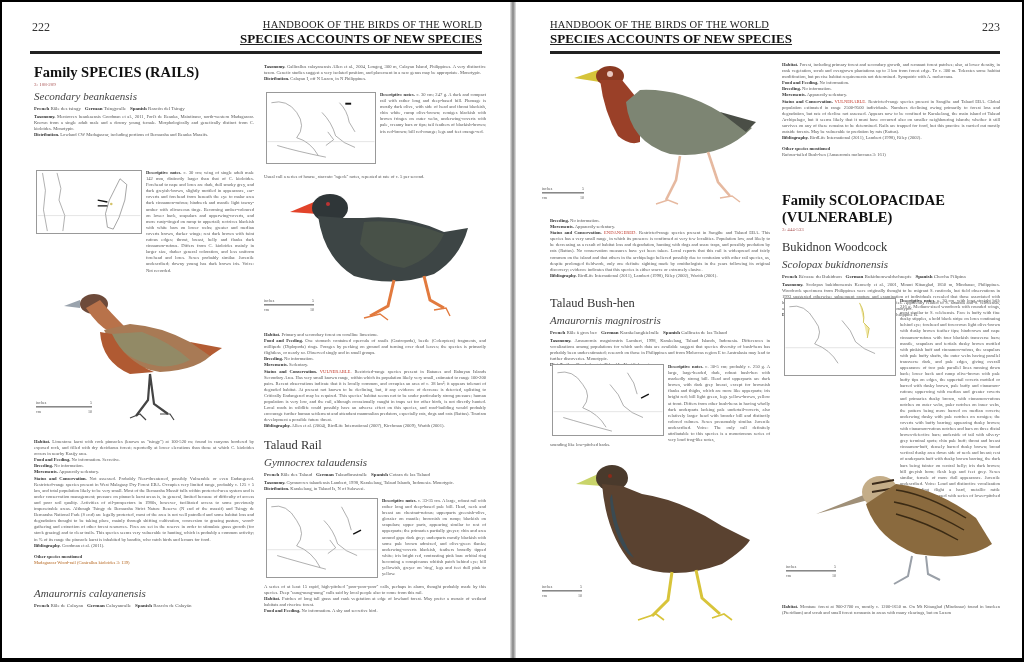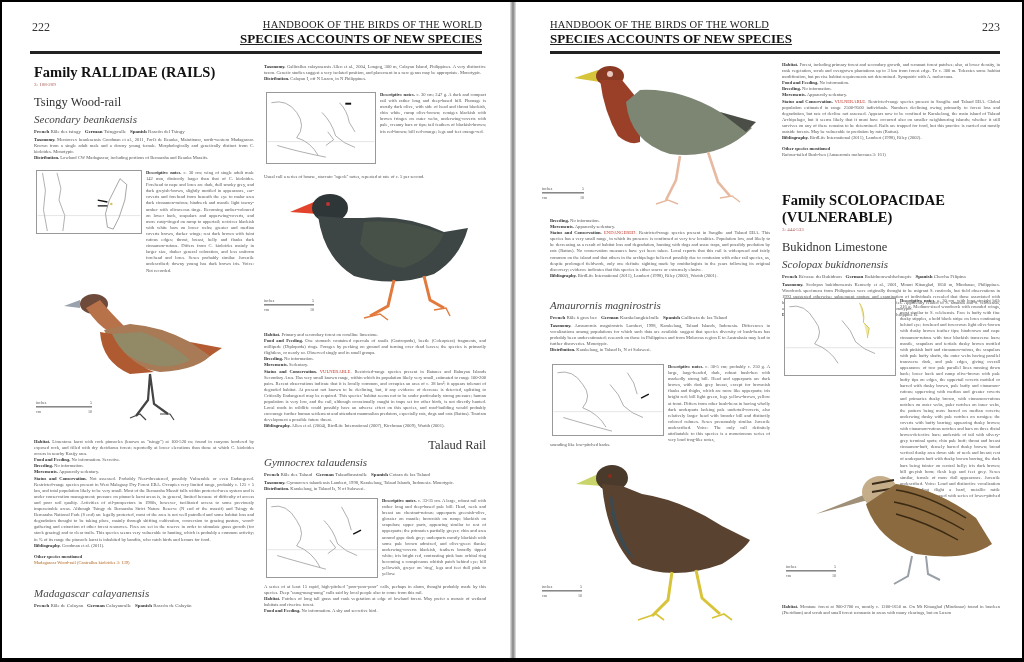--- a/index.html
+++ b/index.html
@@ -51,23 +51,22 @@
 
   <div class="page left">
     <div class="pg-num">222</div>
     <div class="run-head">
       <div class="l1">HANDBOOK OF THE BIRDS OF THE WORLD</div>
       <div class="l2">SPECIES ACCOUNTS OF NEW SPECIES</div>
     </div>
     <div class="head-rule"></div>
 
     <div class="blk" style="left:32px; top:62px; width:220px;">
-      <div class="family">Family RALLIDAE (RAILS)</div>
+      <div class="family">Family SPECIES (RAILS)</div>
       <div class="family-ref">3: 108-209</div>
-      <div class="sp-name">Tsingy Wood-rail</div>
       <div class="sp-sci">Secondary beankaensis</div>
       <div class="names">
         <b>French</b> <span>Râle des tsingy</span> &nbsp;
         <b>German</b> <span>Tsingyralle</span> &nbsp;
         <b>Spanish</b> <span>Rascón del Tsingy</span>
       </div>
       <div class="txt" style="margin-top:3px;"><b>Taxonomy.</b> <span>Mentocrex beankaensis Goodman et al., 2011, Forêt de Beanka, Maintirano, north-western Madagascar. Known from a single adult male and a downy young female. Morphologically and genetically distinct from C. kioloides. Monotypic.</span></div>
       <div class="txt"><b>Distribution.</b> <span>Lowland CW Madagascar, including portions of Bemaraha and Beanka Massifs.</span></div>
     </div>
 
@@ -114,21 +113,21 @@
       <div><b>Food and Feeding.</b> <span>No information. Secretive.</span></div>
       <div><b>Breeding.</b> <span>No information.</span></div>
       <div><b>Movements.</b> <span>Apparently sedentary.</span></div>
       <div><b>Status and Conservation.</b> <span>Not assessed. Probably Near-threatened, possibly Vulnerable or even Endangered. Restricted-range species present in West Malagasy Dry Forest EBA. Occupies very limited range, probably c. 125 × 5 km, and total population likely to be very small. Most of the Bemaraha Massif falls within protected-area system and is under conservation management; pressure on pinnacle karst areas is, in general, limited because of difficulty of access and poor soil quality. Activities of oil-prospectors in 1980s, however, facilitated access to some previously impenetrable areas. Although Tsingy de Bemaraha Strict Nature Reserve (N end of the massif) and Tsingy de Bemaraha National Park (S end) are legally protected, most of the area is not well patrolled and some habitat loss and degradation thought to be taking place, mainly through shifting cultivation, conversion to grazing pasture, wood-gathering and extraction of other forest resources. Fires are set in the reserve in order to stimulate grass growth (for stock grazing) and to clear trails. This species seems very vulnerable to hunting, which is probably a common activity; in % of its range the pinnacle karst is inhabited by bandits, who catch birds and lemurs for food.</span></div>
       <div><b>Bibliography.</b> <span>Goodman et al. (2011).</span></div>
       <div style="margin-top:5px;"><b>Other species mentioned</b></div>
       <div class="ref">Madagascar Wood-rail (Canirallus kioloides 3: 139)</div>
     </div>
 
     <div class="blk" style="left:32px; top:582px; width:220px;">
-      <div class="sp-sci">Madagascar calayanensis</div>
+      <div class="sp-sci">Amaurornis calayanensis</div>
       <div class="names">
         <b>French</b> <span>Râle de Calayan</span> &nbsp;
         <b>German</b> <span>Calayanralle</span> &nbsp;
         <b>Spanish</b> <span>Rascón de Calayán</span>
       </div>
     </div>
 
     <div class="blk txt" style="left:262px; top:62px; width:222px;">
       <div><b>Taxonomy.</b> <span>Gallirallus calayanensis Allen et al., 2004, Longog, 300 m, Calayan Island, Philippines. A very distinctive taxon. Genetic studies suggest a very isolated position, and placement in a new genus may be appropriate. Monotypic.</span></div>
       <div><b>Distribution.</b> <span>Calayan I, off N Luzon, in N Philippines.</span></div>
@@ -170,21 +169,21 @@
     <div class="blk txt" style="left:262px; top:330px; width:222px;">
       <div><b>Habitat.</b> <span>Primary and secondary forest on coralline limestone.</span></div>
       <div><b>Food and Feeding.</b> <span>One stomach contained opercula of snails (Gastropoda), beetle (Coleoptera) fragments, and millipede (Diplopoda) rings. Forages by pecking on ground and turning over dead leaves; the species is primarily flightless, or nearly so. Observed singly and in small groups.</span></div>
       <div><b>Breeding.</b> <span>No information.</span></div>
       <div><b>Movements.</b> <span>Sedentary.</span></div>
       <div><b>Status and Conservation.</b> <span class="red">VULNERABLE.</span> <span>Restricted-range species present in Batanes and Babuyan Islands Secondary Area. Has very small known range, within which its population likely very small, estimated to range 100-200 pairs. Recent observations indicate that it is locally common, and occupies an area of c. 38 km²; it appears tolerant of degraded habitat. At present not known to be declining, but, if any evidence of decrease is detected, uplisting to Critically Endangered may be required. This species' habitat seems not to be under particularly strong pressure; human population is very low, and the rail, although occasionally caught in traps set for other birds, is not directly hunted. Local roads in wildlife could possibly have an adverse effect on this species, and road-building would probably encourage further human settlement and attendant mammalian predators, especially rats, dogs and cats (Rattus). Tourism development a possible future threat.</span></div>
       <div><b>Bibliography.</b> <span>Allen et al. (2004), BirdLife International (2007), Kirchman (2009), Warith (2001).</span></div>
     </div>
 
     <div class="blk" style="left:262px; top:436px; width:222px;">
-      <div class="sp-name" style="margin-top:0;text-align:right;">Talaud Rail</div>
+      <div class="sp-name" style="margin-top:0;">Talaud Rail</div>
       <div class="sp-sci">Gymnocrex talaudensis</div>
       <div class="names">
         <b>French</b> <span>Râle des Talaud</span> &nbsp;
         <b>German</b> <span>Talaudbrustralle</span> &nbsp;
         <b>Spanish</b> <span>Cotara de las Talaud</span>
       </div>
       <div class="txt" style="margin-top:3px;"><b>Taxonomy.</b> <span>Gymnocrex talaudensis Lambert, 1998, Karakelang, Talaud Islands, Indonesia. Monotypic.</span></div>
       <div class="txt"><b>Distribution.</b> <span>Karakelang, in Talaud Is, N of Sulawesi.</span></div>
     </div>
     <div class="map" style="left:264px; top:496px; width:112px; height:80px;">
@@ -238,20 +237,21 @@
     </div>
 
     <div class="blk txt" style="left:34px; top:216px; width:220px;">
       <div><b>Breeding.</b> <span>No information.</span></div>
       <div><b>Movements.</b> <span>Apparently sedentary.</span></div>
       <div><b>Status and Conservation.</b> <span class="red">ENDANGERED.</span> <span>Restricted-range species present in Sangihe and Talaud EBA. This species has a very small range, in which its presence is confirmed at very few localities. Population low, and likely to be decreasing as a result of habitat loss and degradation, hunting with dogs and snare traps, and possibly predation by rats (Rattus). No conservation measures have yet been taken. Local reports that this rail is widespread and fairly common on the island and that others in the archipelago believed possibly due to confusion with other rail species, as, despite prolonged fieldwork, only one definite sighting made by ornithologists in the years following its original discovery; evidence indicates that this species is either scarce or extremely elusive.</span></div>
       <div><b>Bibliography.</b> <span>BirdLife International (2011), Lambert (1998), Riley (2002), Warith (2001).</span></div>
     </div>
 
     <div class="blk" style="left:34px; top:294px; width:220px;">
+      <div class="sp-name" style="margin-top:0;">Talaud Bush-hen</div>
       <div class="sp-sci">Amaurornis magnirostris</div>
       <div class="names">
         <b>French</b> <span>Râle à gros bec</span> &nbsp;
         <b>German</b> <span>Karakelangkielralle</span> &nbsp;
         <b>Spanish</b> <span>Gallineta de las Talaud</span>
       </div>
       <div class="txt" style="margin-top:3px;"><b>Taxonomy.</b> <span>Amaurornis magnirostris Lambert, 1998, Karakelang, Talaud Islands, Indonesia. Differences in vocalizations among populations for which such data are available suggest that species diversity of bush-hens has probably been underestimated; research on those in Philippines and from Moluccas region E to Australasia may lead to further discoveries. Monotypic.</span></div>
       <div class="txt"><b>Distribution.</b> <span>Karakelang, in Talaud Is, N of Sulawesi.</span></div>
     </div>
     <div class="map" style="left:36px; top:362px; width:112px; height:72px;">
@@ -295,21 +295,21 @@
       <div><b>Movements.</b> <span>Apparently sedentary.</span></div>
       <div><b>Status and Conservation.</b> <span class="red">VULNERABLE.</span> <span>Restricted-range species present in Sangihe and Talaud EBA. Global population estimated in range 2500-9500 individuals. Numbers declining owing primarily to forest loss and degradation, but rate of decline not assessed. Appears now to be confined to Karakelang, the main island of Talaud Archipelago, but it seems likely that it must have occurred also on smaller neighbouring islands; whether it still survives on any of these remains to be determined. Rails are trapped for food, but this practice is carried out mostly outside forests. May be vulnerable to predation by rats (Rattus).</span></div>
       <div><b>Bibliography.</b> <span>BirdLife International (2011), Lambert (1998), Riley (2002).</span></div>
       <div style="margin-top:5px;"><b>Other species mentioned</b></div>
       <div>Rufous-tailed Bush-hen (Amaurornis moluccana 3: 161)</div>
     </div>
 
     <div class="blk" style="left:266px; top:190px; width:218px;">
       <div class="family">Family SCOLOPACIDAE (VULNERABLE)</div>
       <div class="family-ref">3: 444-533</div>
-      <div class="sp-name">Bukidnon Limestone</div>
+      <div class="sp-name">Bukidnon Woodcock</div>
       <div class="sp-sci">Scolopax bukidnonensis</div>
       <div class="names">
         <b>French</b> <span>Bécasse du Bukidnon</span> &nbsp;
         <b>German</b> <span>Bukidnonwaldschnepfe</span> &nbsp;
         <b>Spanish</b> <span>Chocha Filipina</span>
       </div>
       <div class="txt" style="margin-top:3px;"><b>Taxonomy.</b> <span>Scolopax bukidnonensis Kennedy et al., 2001, Mount Kitanglad, 1850 m, Mindanao, Philippines. Woodcock specimens from Philippines were originally thought to be migrant S. rusticola, but field observations in 1993 suggested otherwise; subsequent capture and examination of individuals revealed that those associated with highland closed forest in Philippines represent this new species. Apparently related to S. saturata and S. celebensis, and downy young closest in appearance to those of former. Monotypic.</span></div>
       <div class="txt"><b>Distribution.</b> <span>Mountains of N &amp; C Luzon and Mindanao, in Philippine Is.</span></div>
     </div>
 

